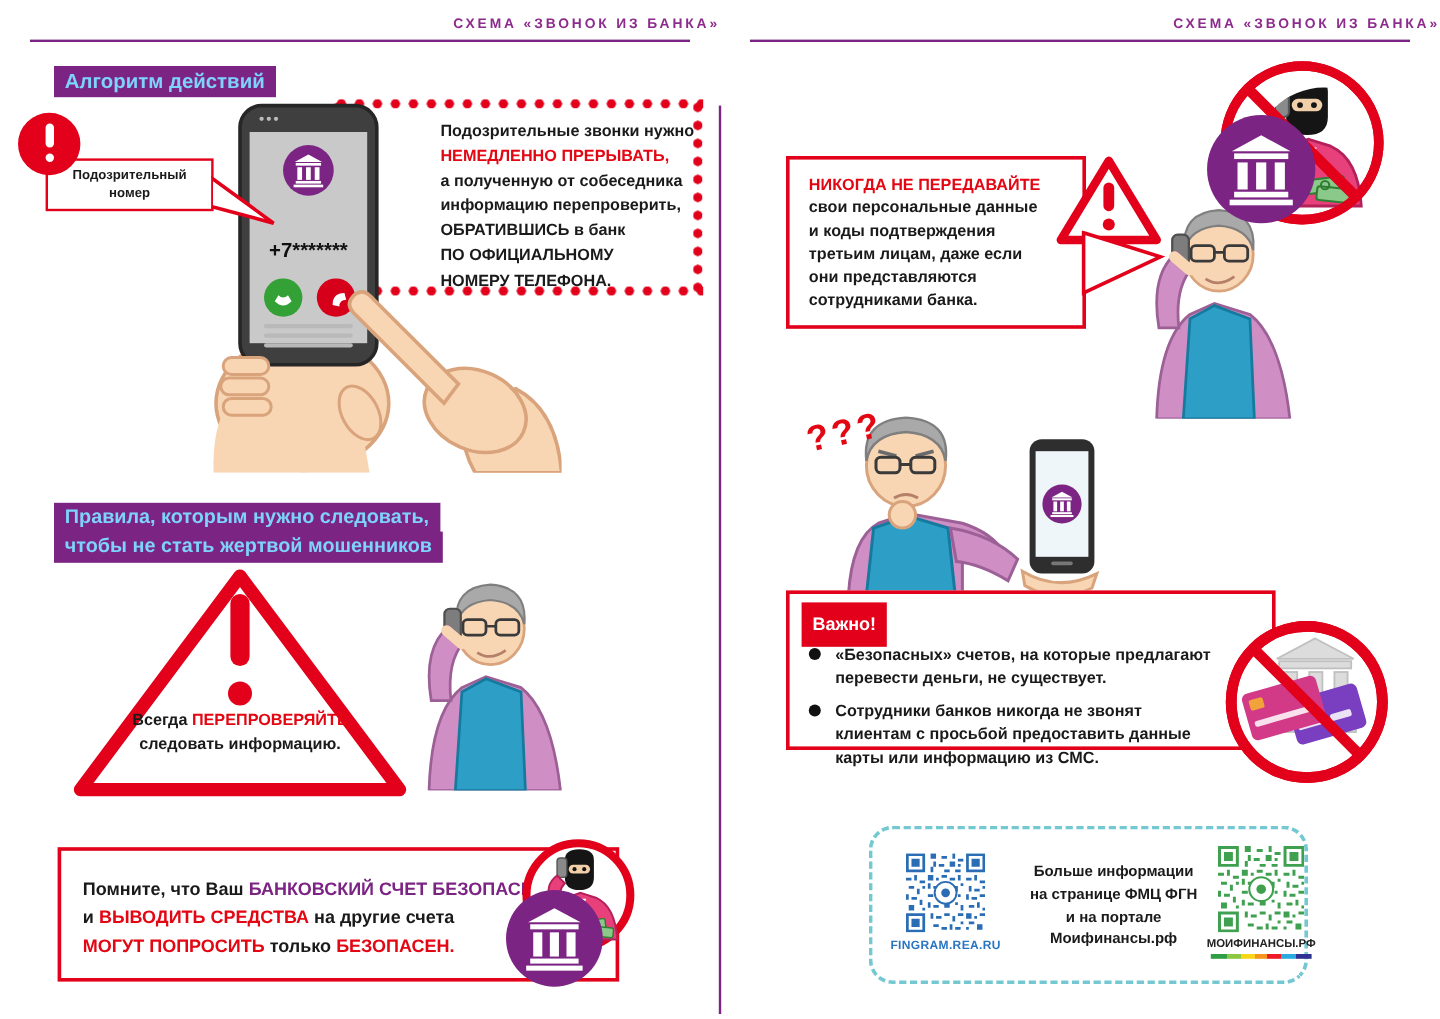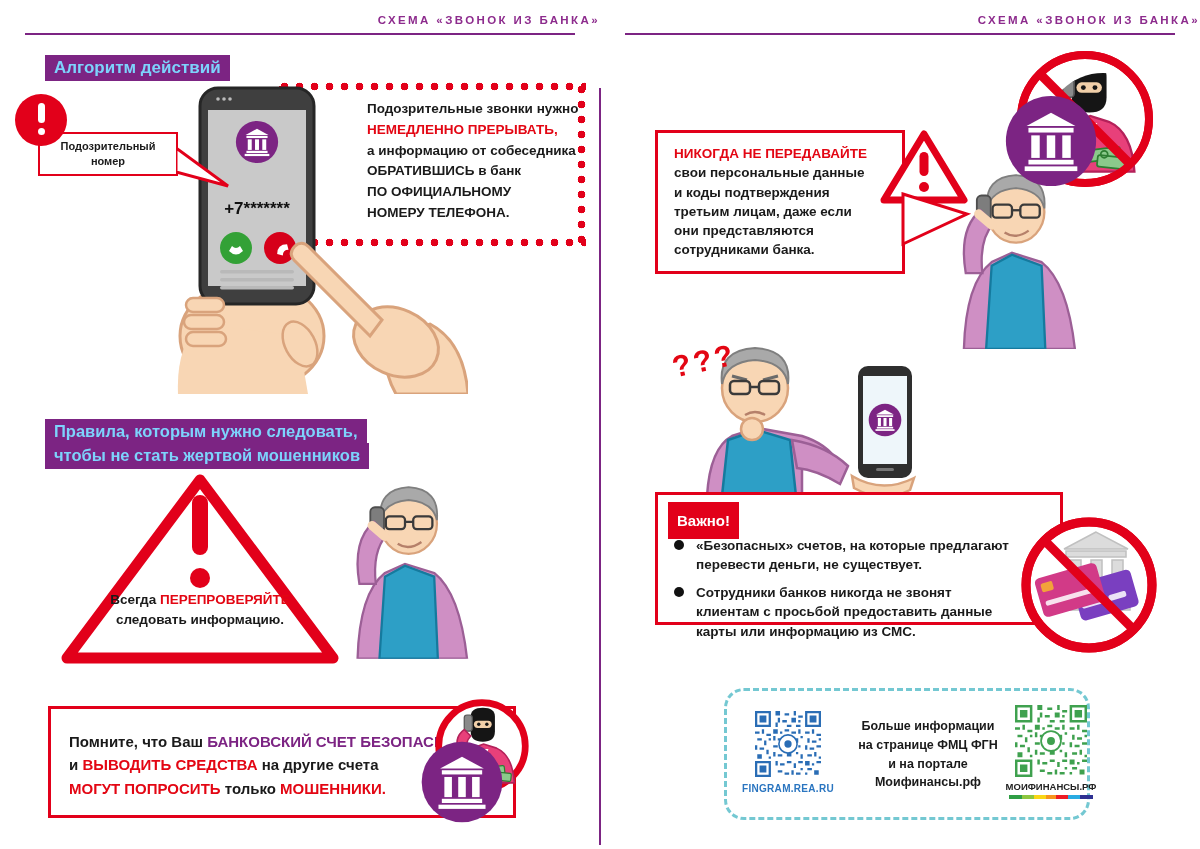--- a/index.html
+++ b/index.html
@@ -101,21 +101,22 @@
 
   <div class="abs" style="left:277px;top:82px;width:309px;height:165px;z-index:1">
     <div class="dots-top" style="top:0"></div>
     <div class="dots-bottom" style="bottom:0"></div>
     <div class="dots-left" style="left:0"></div>
     <div class="dots-right" style="right:0"></div>
   </div>
   <div class="abs" style="left:345px;top:99px;width:240px;z-index:2">
     <div class="callout-line">Подозрительные звонки нужно</div>
     <div class="callout-line t-red">НЕМЕДЛЕННО ПРЕРЫВАТЬ,</div>
-    <div class="callout-line">а информацию от собеседника</div>
+    <div class="callout-line">а полученную от собеседника</div>
+    <div class="callout-line">информацию перепроверить,</div>
     <div class="callout-line">ОБРАТИВШИСЬ в банк</div>
     <div class="callout-line">ПО ОФИЦИАЛЬНОМУ</div>
     <div class="callout-line">НОМЕРУ ТЕЛЕФОНА.</div>
   </div>
 
   <svg class="abs" style="left:148px;top:84px;width:320px;height:310px;z-index:3" viewBox="0 0 320 310">
     <ellipse cx="104" cy="252" rx="72" ry="56" fill="#f8d6b4" stroke="#d9a37c" stroke-width="3"></ellipse>
     <path d="M30 310 Q28 262 52 240 L150 252 160 310 Z" fill="#f8d6b4"></path>
     <rect x="52" y="4" width="114" height="216" rx="18" fill="#3f3f3f" stroke="#262626" stroke-width="3"></rect>
     <rect x="60" y="26" width="98" height="176" fill="#c9c9c9"></rect>
@@ -183,21 +184,21 @@
         <span class="t-purple">БАНКОВСКИЙ СЧЕТ БЕЗОПАСЕН</span>
       </div>
       <div>
         <span>и</span>
         <span class="t-red">ВЫВОДИТЬ СРЕДСТВА</span>
         <span>на другие счета</span>
       </div>
       <div>
         <span class="t-red">МОГУТ ПОПРОСИТЬ</span>
         <span>только</span>
-        <span class="t-red">МОШЕННИКИ.</span>
+        <span class="t-red">БЕЗОПАСЕН.</span>
       </div>
     </div>
   </div>
 
   <svg class="abs" style="left:432px;top:696px;width:100px;height:100px;z-index:2" viewBox="0 0 104 104">
     <circle cx="52" cy="52" r="45" fill="#fff" stroke="#e2001a" stroke-width="7"></circle>
     <use href="#scammer" x="10" y="8" width="84" height="84"></use>
   </svg>
   <svg class="abs" style="left:420px;top:740px;width:84px;height:84px;z-index:3" viewBox="0 0 100 100">
     <use href="#bank-circle"></use>

